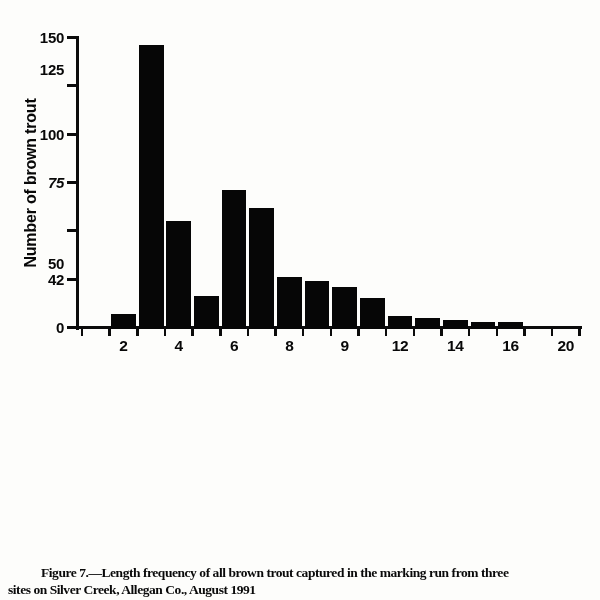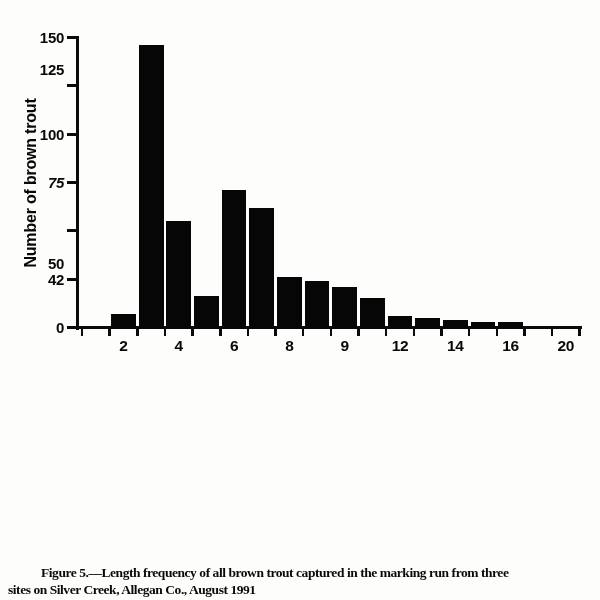--- a/index.html
+++ b/index.html
@@ -161,17 +161,17 @@
       <div class="bar" style="left: 332.25px; top: 286.749px; width: 24.85px; height: 42.051px; background: rgb(6, 6, 6);"></div>
       <div class="bar" style="left: 359.9px; top: 298.335px; width: 24.85px; height: 30.465px; background: rgb(6, 6, 6);"></div>
       <div class="bar" style="left: 387.55px; top: 315.714px; width: 24.85px; height: 13.086px; background: rgb(6, 6, 6);"></div>
       <div class="bar" style="left: 415.2px; top: 317.645px; width: 24.85px; height: 11.155px; background: rgb(6, 6, 6);"></div>
       <div class="bar" style="left: 442.85px; top: 319.576px; width: 24.85px; height: 9.224px; background: rgb(6, 6, 6);"></div>
       <div class="bar" style="left: 470.5px; top: 321.507px; width: 24.85px; height: 7.293px; background: rgb(6, 6, 6);"></div>
       <div class="bar" style="left: 498.15px; top: 321.507px; width: 24.85px; height: 7.293px; background: rgb(6, 6, 6);"></div>
     </div>
 
   <p class="caption">
-    <span class="line first">Figure 5.—Length frequency of all brown trout captured in the marking run from three</span>
+    <span class="line first">Figure 7.—Length frequency of all brown trout captured in the marking run from three</span>
     <span class="line">sites on Silver Creek, Allegan Co., August 1991</span>
   </p>
 
 </div>
 
 </body></html>

